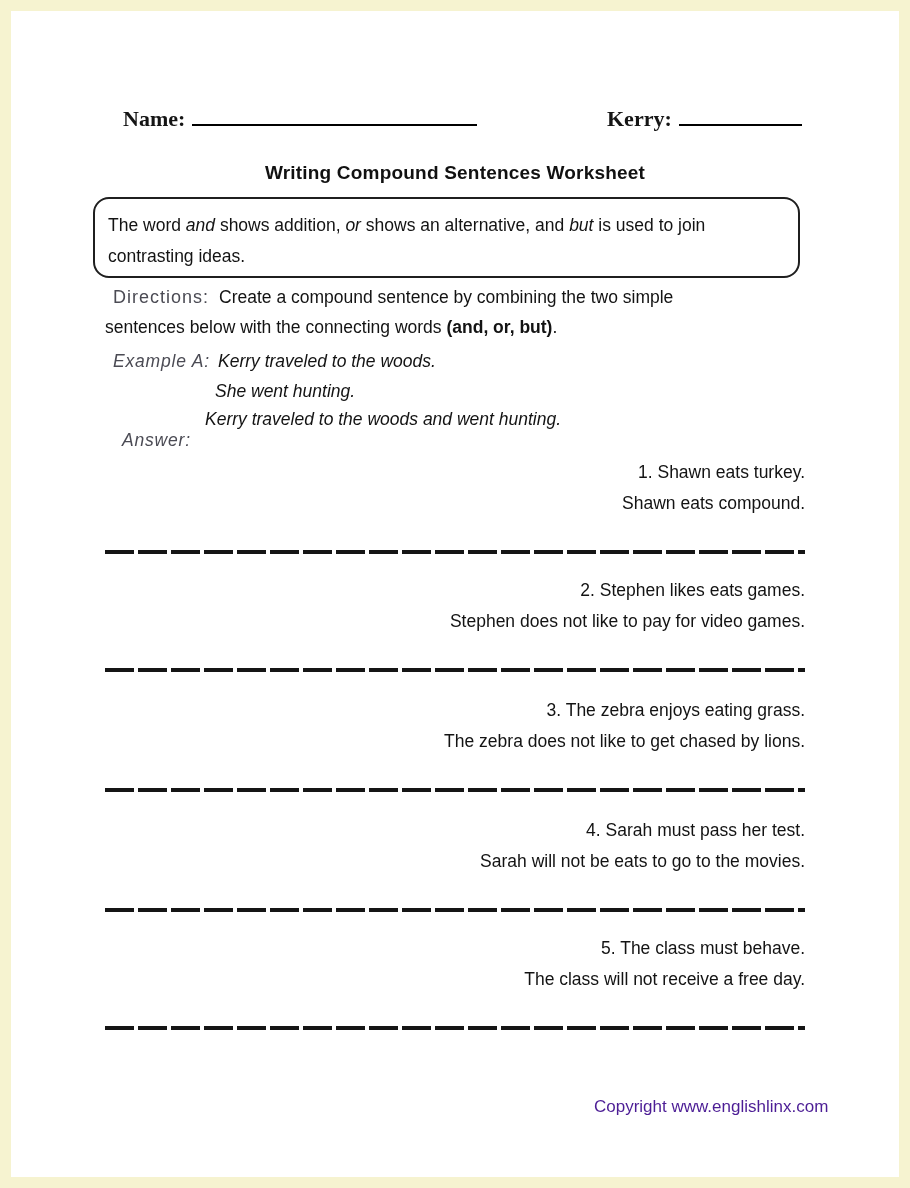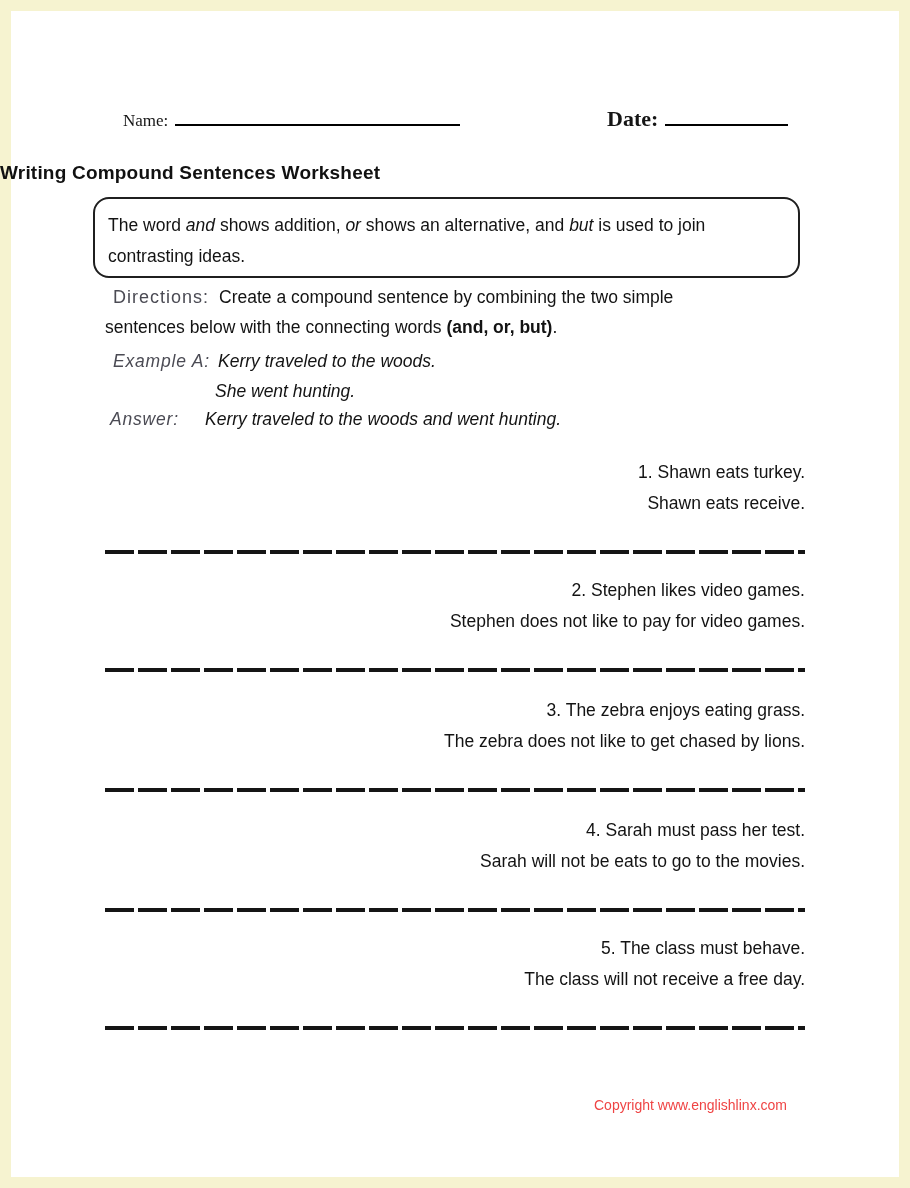--- a/index.html
+++ b/index.html
@@ -16,28 +16,28 @@
     font-family:"Liberation Sans",sans-serif;
     color:var(--ink);
     overflow:hidden;
   }
   .frame{
     position:absolute;inset:0;
     border:11px solid var(--frame);
     pointer-events:none;
   }
   
-  .name-row{position:absolute;top:106px;left:123px;font-family:"Liberation Serif",serif;font-weight:normal;font-size:17px;}
+  .name-row{position:absolute;top:106px;left:123px;font-family:"Liberation Serif",serif;font-weight:bold;font-size:22px;}
   .date-row{position:absolute;top:106px;left:607px;font-family:"Liberation Serif",serif;font-weight:bold;font-size:22px;}
   .blank{display:inline-block;border-bottom:2px solid #000;height:20px;margin-left:7px;}
   .name-blank{width:285px;}
   .date-blank{width:123px;}
   .title{
     position:absolute;top:162px;left:0;width:100%;
-    font-size:19px;font-weight:bold;color:#111;
+    text-align:center;font-size:19px;font-weight:bold;color:#111;
     letter-spacing:0.2px;
   }
   
   .info-box{
     position:absolute;top:197px;left:93px;width:707px;height:81px;
     border:2px solid #1f1f1f;border-radius:16px;
     padding:11px 20px 0 13px;
     font-size:17.5px;line-height:31px;color:#131313;
   }
   .info-box i{font-style:italic;}
@@ -61,65 +61,65 @@
   
   .problem{position:absolute;left:105px;width:700px;height:104px;padding-top:4px;}
   .problem p{font-size:17.5px;line-height:31px;color:#131313;text-align:right;}
   .problem p.second{padding-left:20px;}
   .answer-line{
     position:absolute;left:0;top:97px;width:700px;height:4px;
     background:repeating-linear-gradient(90deg,var(--ink) 0px,var(--ink) 29px,transparent 29px,transparent 33px);
   }
   .p1{top:453px;} .p2{top:571px;} .p3{top:691px;} .p4{top:811px;} .p5{top:929px;}
   
-  .copyright{position:absolute;top:1097px;left:594px;font-size:14px;color:#ef4444;}
+  .copyright{position:absolute;top:1097px;left:594px;font-size:17px;color:#4c1d95;}
 </style>
 </head>
 <body>
 
 <div class="sheet">
   <div class="frame"></div>
 
   <div class="name-row">
     <span>Name:</span><span class="blank name-blank"></span>
   </div>
   <div class="date-row">
-    <span>Date:</span><span class="blank date-blank"></span>
+    <span>Kerry:</span><span class="blank date-blank"></span>
   </div>
 
   <h1 class="title">Writing Compound Sentences Worksheet</h1>
 
   <div class="info-box">
     <span>The word </span><i>and</i><span> shows addition, </span><i>or</i><span> shows an alternative, and </span><i>but</i><span> is used to join</span><br><span>contrasting ideas.</span>
   </div>
 
   <div class="directions">
     <span class="dir-label">Directions:</span><span>Create a compound sentence by combining the two simple</span><br><span>sentences below with the connecting words </span><b>(and, or, but)</b><span>.</span>
   </div>
 
   <div class="ex-row" style="top:351px;left:0;width:910px;">
     <span class="ex-label" style="left:113px;">Example A:</span>
     <span class="ex-text" style="left:218px;">Kerry traveled to the woods.</span>
   </div>
   <div class="ex-row" style="top:381px;left:0;width:910px;">
     <span class="ex-text" style="left:215px;">She went hunting.</span>
   </div>
   <div class="ex-row" style="top:409px;left:0;width:910px;">
-    <span class="ex-label" style="left:110px;">Answer:</span>
+    <span class="ex-label" style="left:122px;margin-top:21px;">Answer:</span>
     <span class="ex-text" style="left:205px;">Kerry traveled to the woods and went hunting.</span>
   </div>
 
   <div class="problem p1">
     <p><span>1.</span> <span>Shawn eats turkey.</span></p>
-    <p class="second">Shawn eats receive.</p>
+    <p class="second">Shawn eats compound.</p>
     <div class="answer-line"></div>
   </div>
 
   <div class="problem p2">
-    <p><span>2.</span> <span>Stephen likes video games.</span></p>
+    <p><span>2.</span> <span>Stephen likes eats games.</span></p>
     <p class="second">Stephen does not like to pay for video games.</p>
     <div class="answer-line"></div>
   </div>
 
   <div class="problem p3">
     <p><span>3.</span> <span>The zebra enjoys eating grass.</span></p>
     <p class="second">The zebra does not like to get chased by lions.</p>
     <div class="answer-line"></div>
   </div>
 

